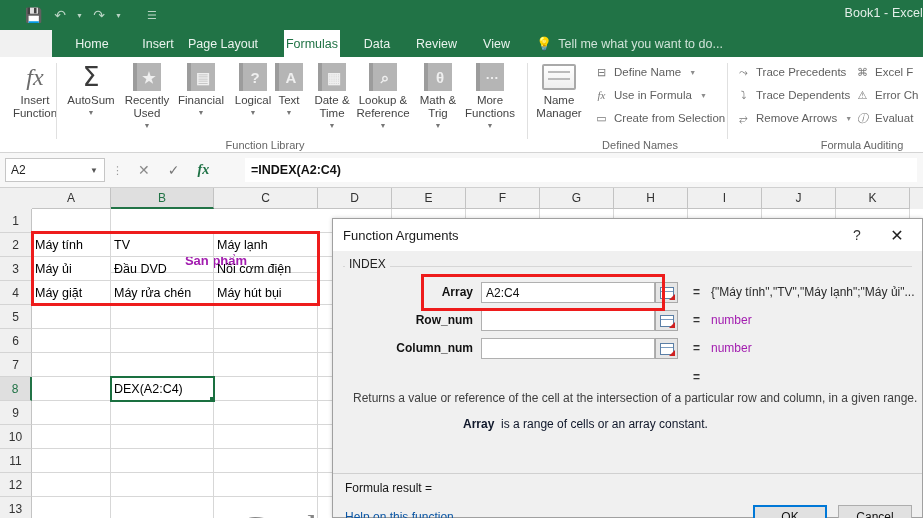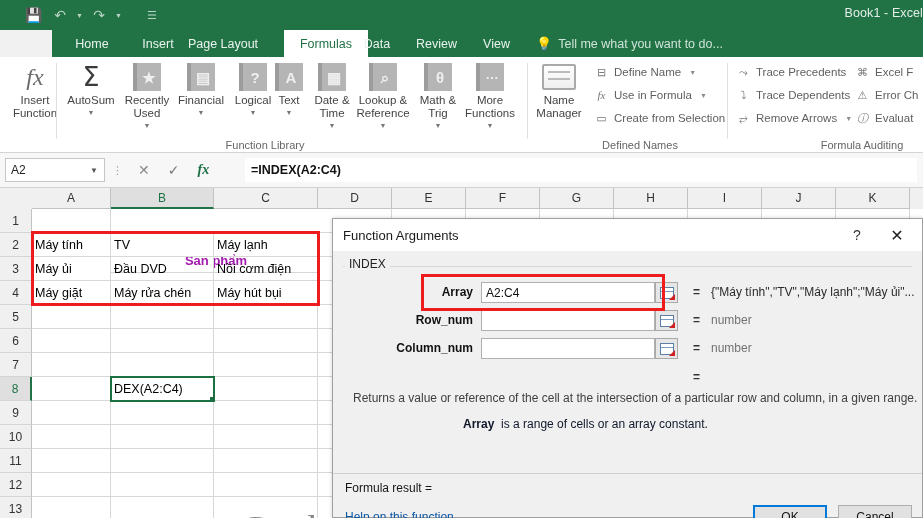--- a/index.html
+++ b/index.html
@@ -224,21 +224,21 @@
   .picker-glyph { position: relative; width: 14px; height: 12px; background: #fff; border: 1px solid #5b7fa6; }
   .picker-glyph:before {
     content:""; position:absolute; left:0; right:0; top:3px; height:1px; background:#7b9cc0;
   }
   .picker-glyph:after {
     content:""; position:absolute; right:-2px; bottom:-2px;
     border-left: 6px solid transparent; border-bottom: 6px solid #d02020;
   }
   .arg-eq { position: absolute; font-size: 12px; color: #333; font-weight: bold; }
   .arg-val { position: absolute; font-size: 12px; color: #2a2a2a; white-space: nowrap; }
-  .arg-val.dim { color: #737373; }
+  .arg-val.dim { color: #a21caf; }
   .dlg-redbox { position: absolute; border: 3px solid #ee1c1c; z-index: 3; pointer-events: none; }
 
   .res-eq { position: absolute; font-size: 12px; color: #333; font-weight: bold; }
   .desc {
     position: absolute; left: 20px; font-size: 12px; color: #404040; white-space: nowrap;
   }
   .desc2 { position: absolute; left: 130px; font-size: 12px; color: #0f172a; white-space: nowrap; }
   .desc2 b { font-weight: bold; }
   .hr { position: absolute; left: 0; width: 100%; height: 1px; background: #d0d0d0; }
   .fresult { position: absolute; left: 12px; font-size: 12px; color: #161616; }
@@ -268,21 +268,21 @@
       <div class="qat-btn" style="margin-left:14px;font-size:11px;">☰</div>
     </div>
     <div class="win-title">Book1 - Excel</div>
   </div>
 
   <div class="tabstrip">
     <div class="tab file" style="left:0px;width:52px;">File</div>
     <div class="tab" style="left:58px;width:68px;">Home</div>
     <div class="tab" style="left:126px;width:64px;">Insert</div>
     <div class="tab" style="left:176px;width:94px;">Page Layout</div>
-    <div class="tab active" style="left:284px;width:84px;">Formulas</div>
+    <div class="tab active" style="left:284px;width:56px;">Formulas</div>
     <div class="tab" style="left:350px;width:54px;">Data</div>
     <div class="tab" style="left:404px;width:65px;">Review</div>
     <div class="tab" style="left:469px;width:55px;">View</div>
     <div class="tellme">
       <span class="bulb">💡</span>
       <span>Tell me what you want to do...</span>
     </div>
   </div>
 
   <div class="ribbon">

